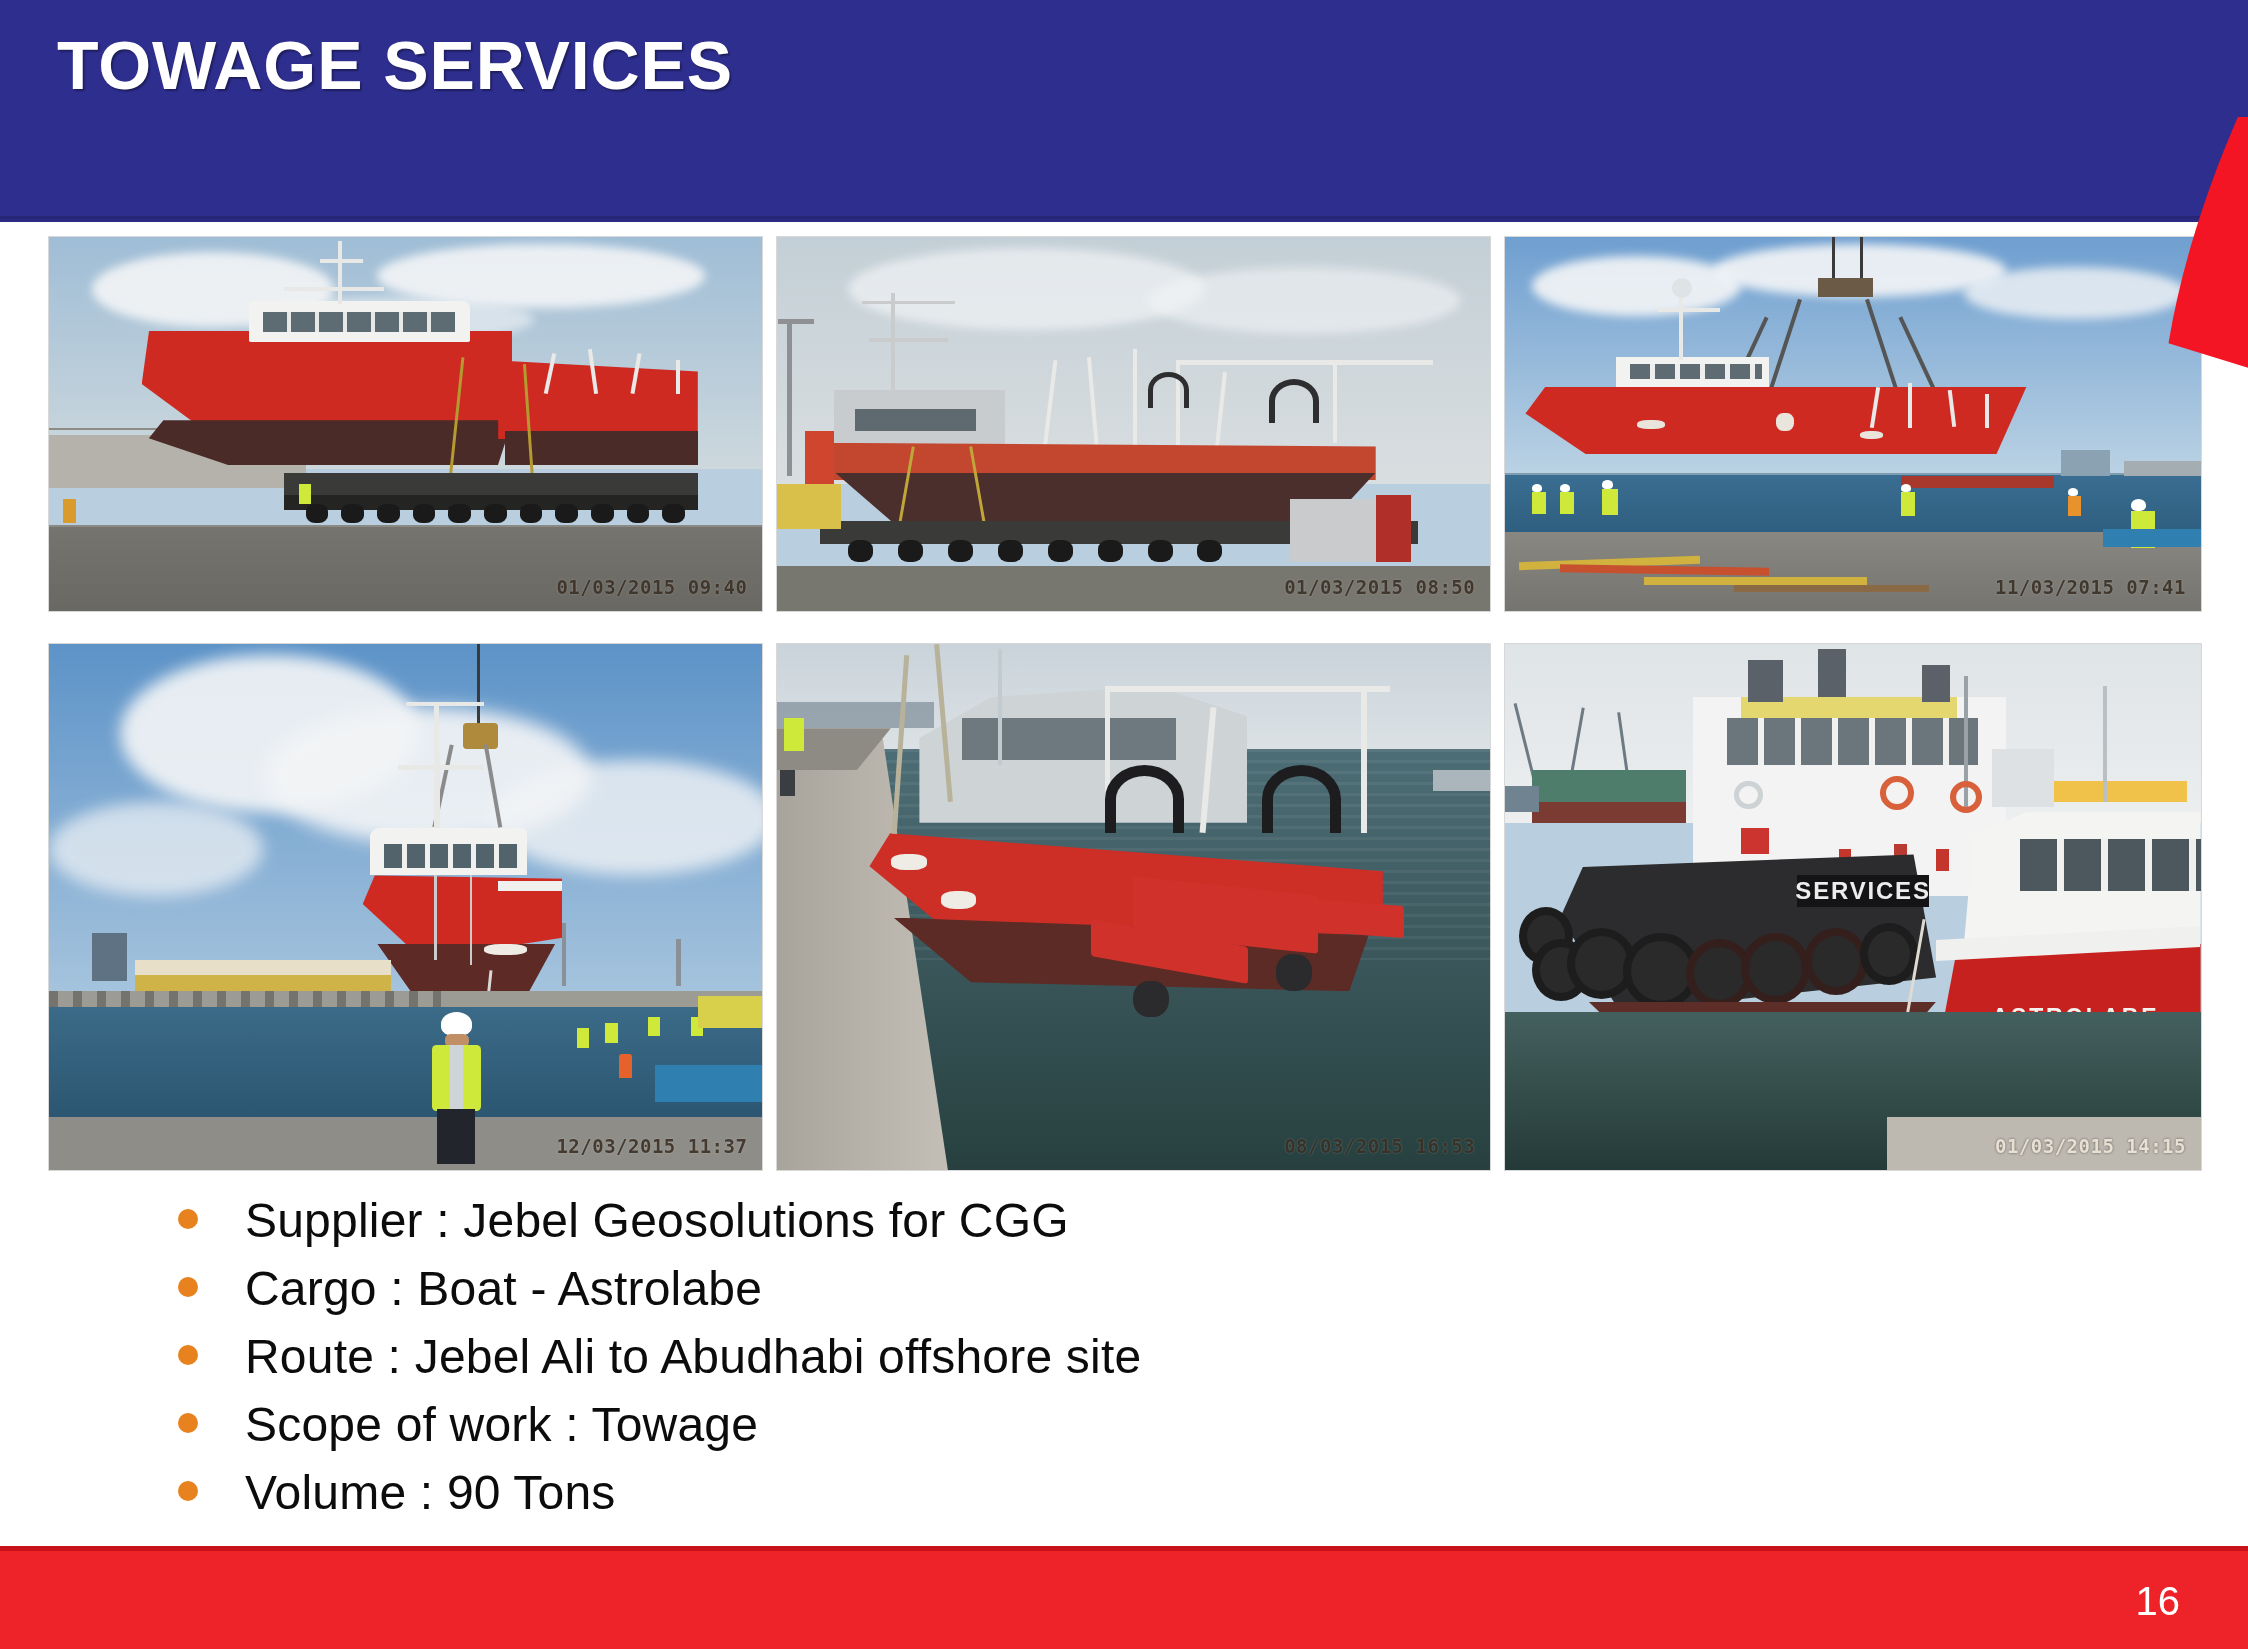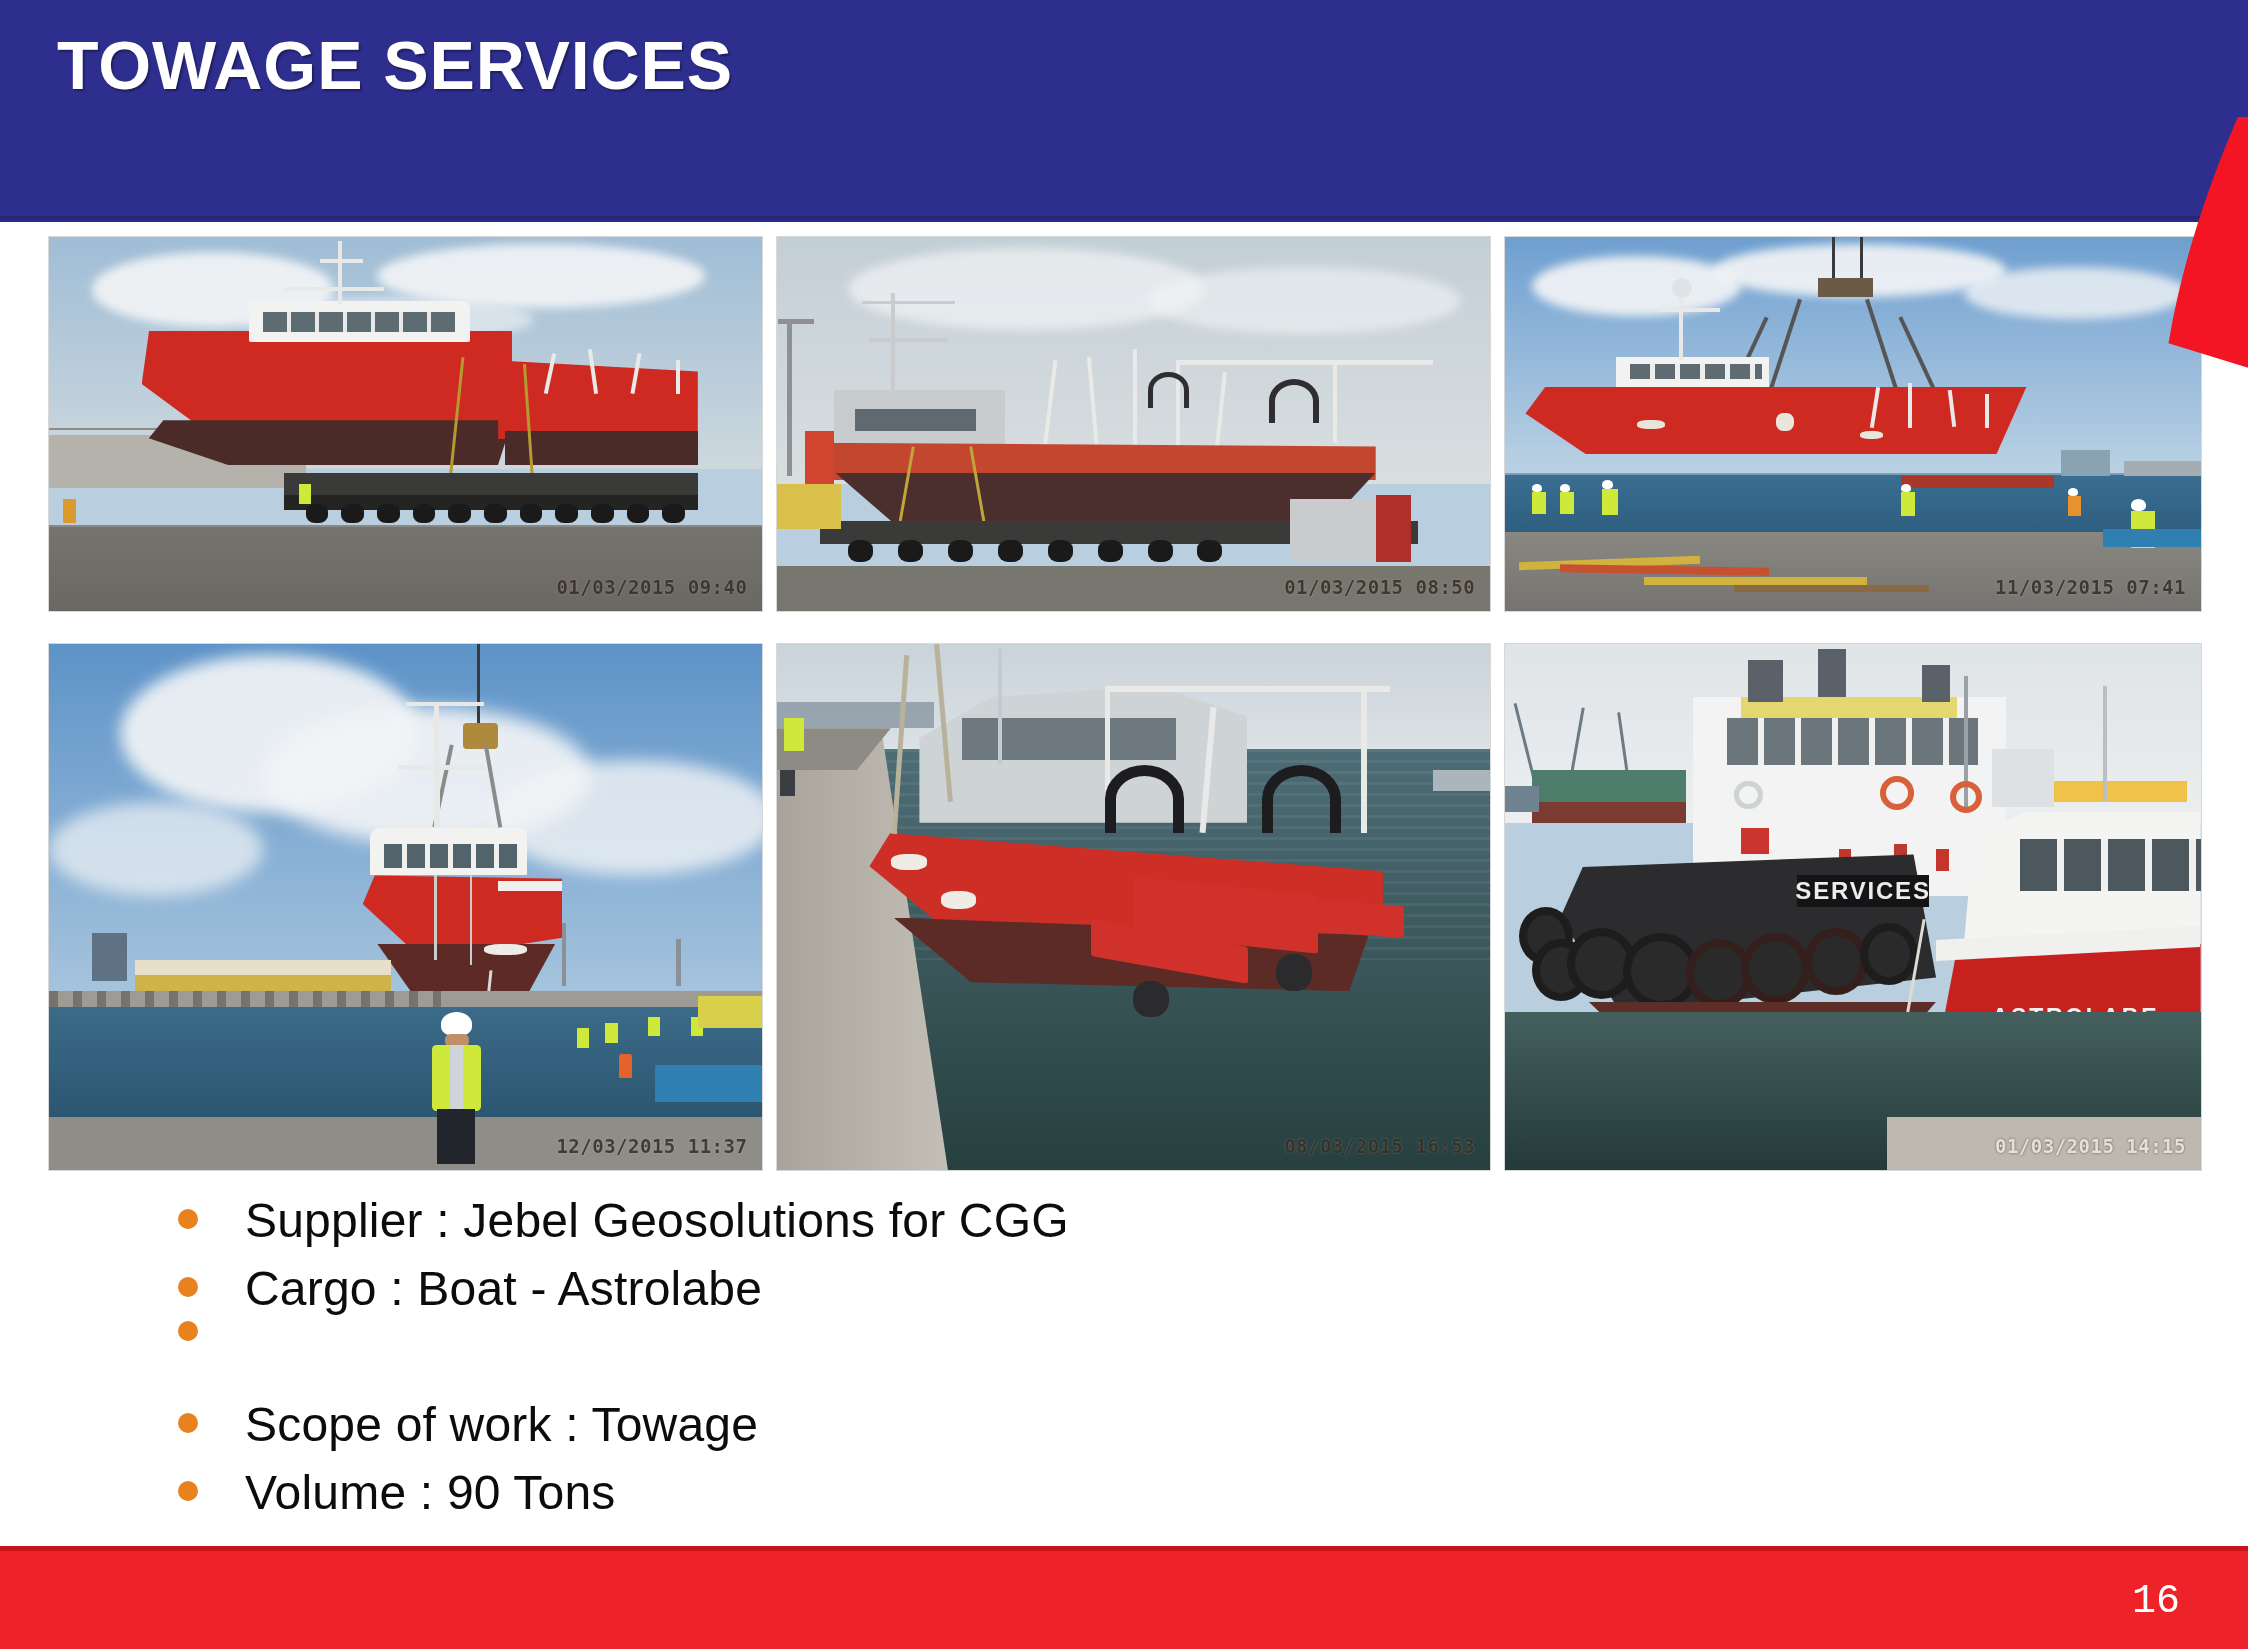--- a/index.html
+++ b/index.html
@@ -171,21 +171,21 @@
     font-weight: bold;
     font-size: 43px;
     color: #FFFFFF;
     letter-spacing: 0.3px;
     text-shadow: 0.9px 0.9px 0.9px rgba(0,0,0,0.25);
   }
   .page-number {
     position: absolute;
     right: 69px;
     top: 33px;
-    font-family: Liberation Mono, monospace;
+    font-family: Liberation Sans, sans-serif;
     font-size: 40px;
     color: #FFFFFF;
     font-weight: normal;
   }
 </style>
 </head>
 <body>
 
 <div class="header-band"></div>
 <div class="header-band-shadow"></div>
@@ -580,20 +580,21 @@
   <div class="bullet-row">
     <div class="bullet-dot"></div>
     <div class="bullet-text">Supplier : Jebel Geosolutions for CGG</div>
   </div>
   <div class="bullet-row">
     <div class="bullet-dot"></div>
     <div class="bullet-text">Cargo : Boat - Astrolabe</div>
   </div>
   <div class="bullet-row">
     <div class="bullet-dot"></div>
+    <div class="bullet-text">Route : Jebel Ali to Abudhabi offshore site</div>
   </div>
   <div class="bullet-row">
     <div class="bullet-dot"></div>
     <div class="bullet-text">Scope of work : Towage</div>
   </div>
   <div class="bullet-row">
     <div class="bullet-dot"></div>
     <div class="bullet-text">Volume : 90 Tons</div>
   </div>
 </div>

